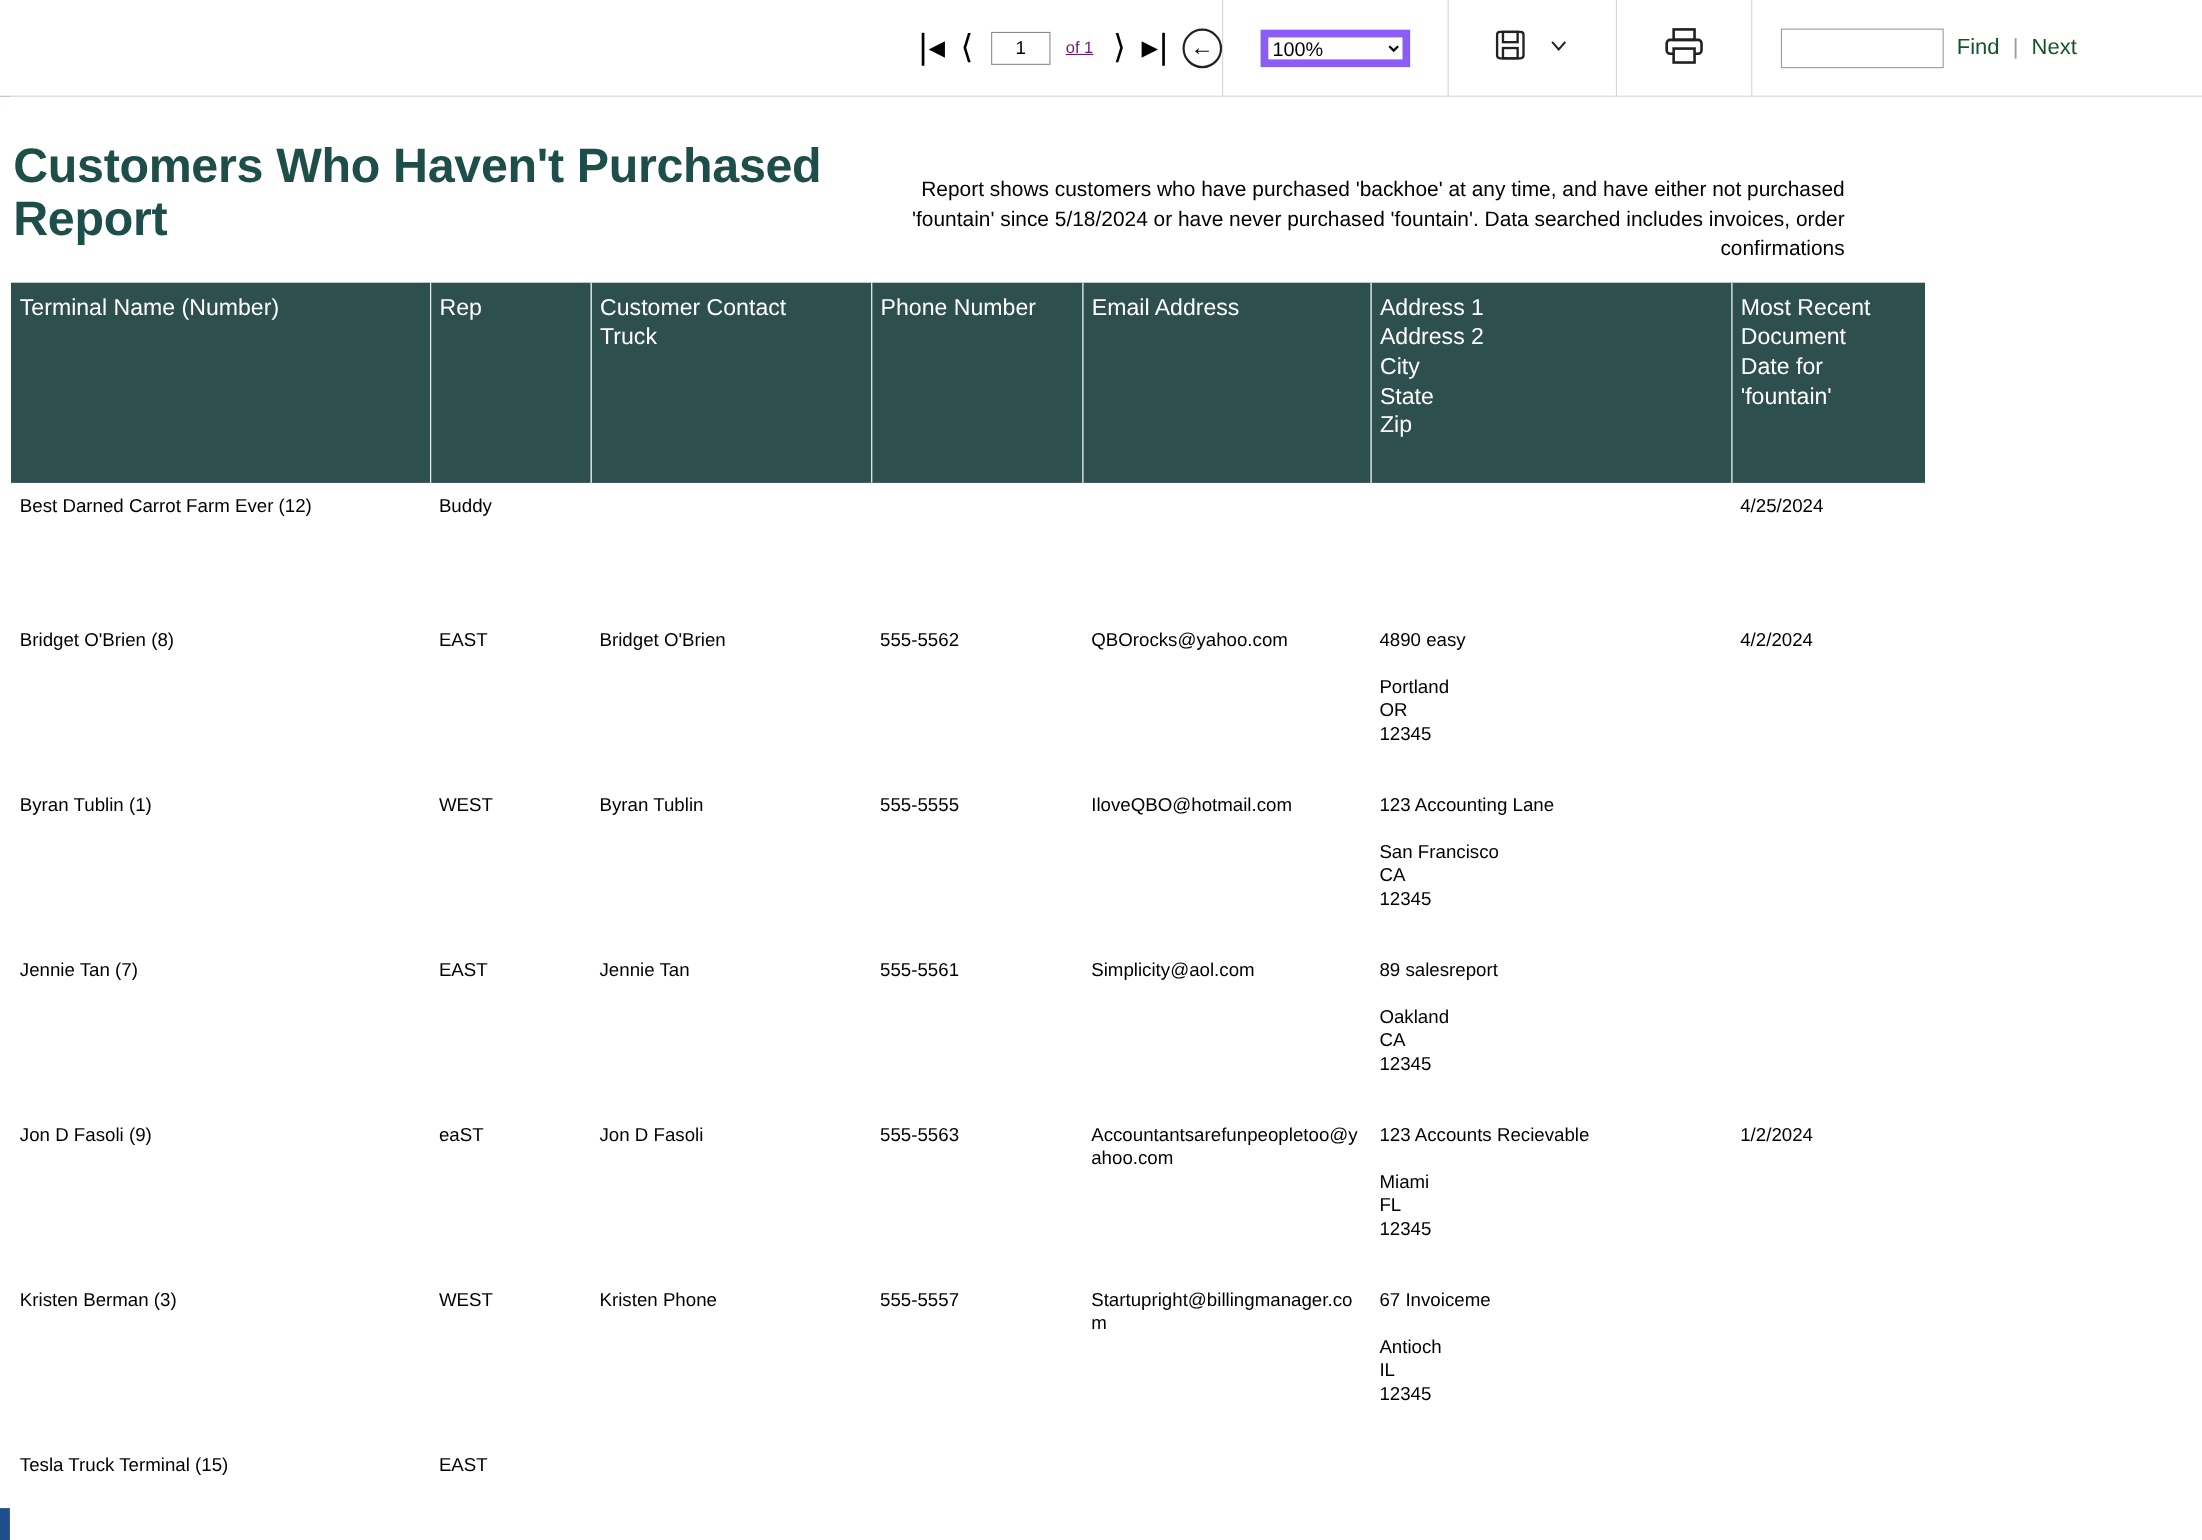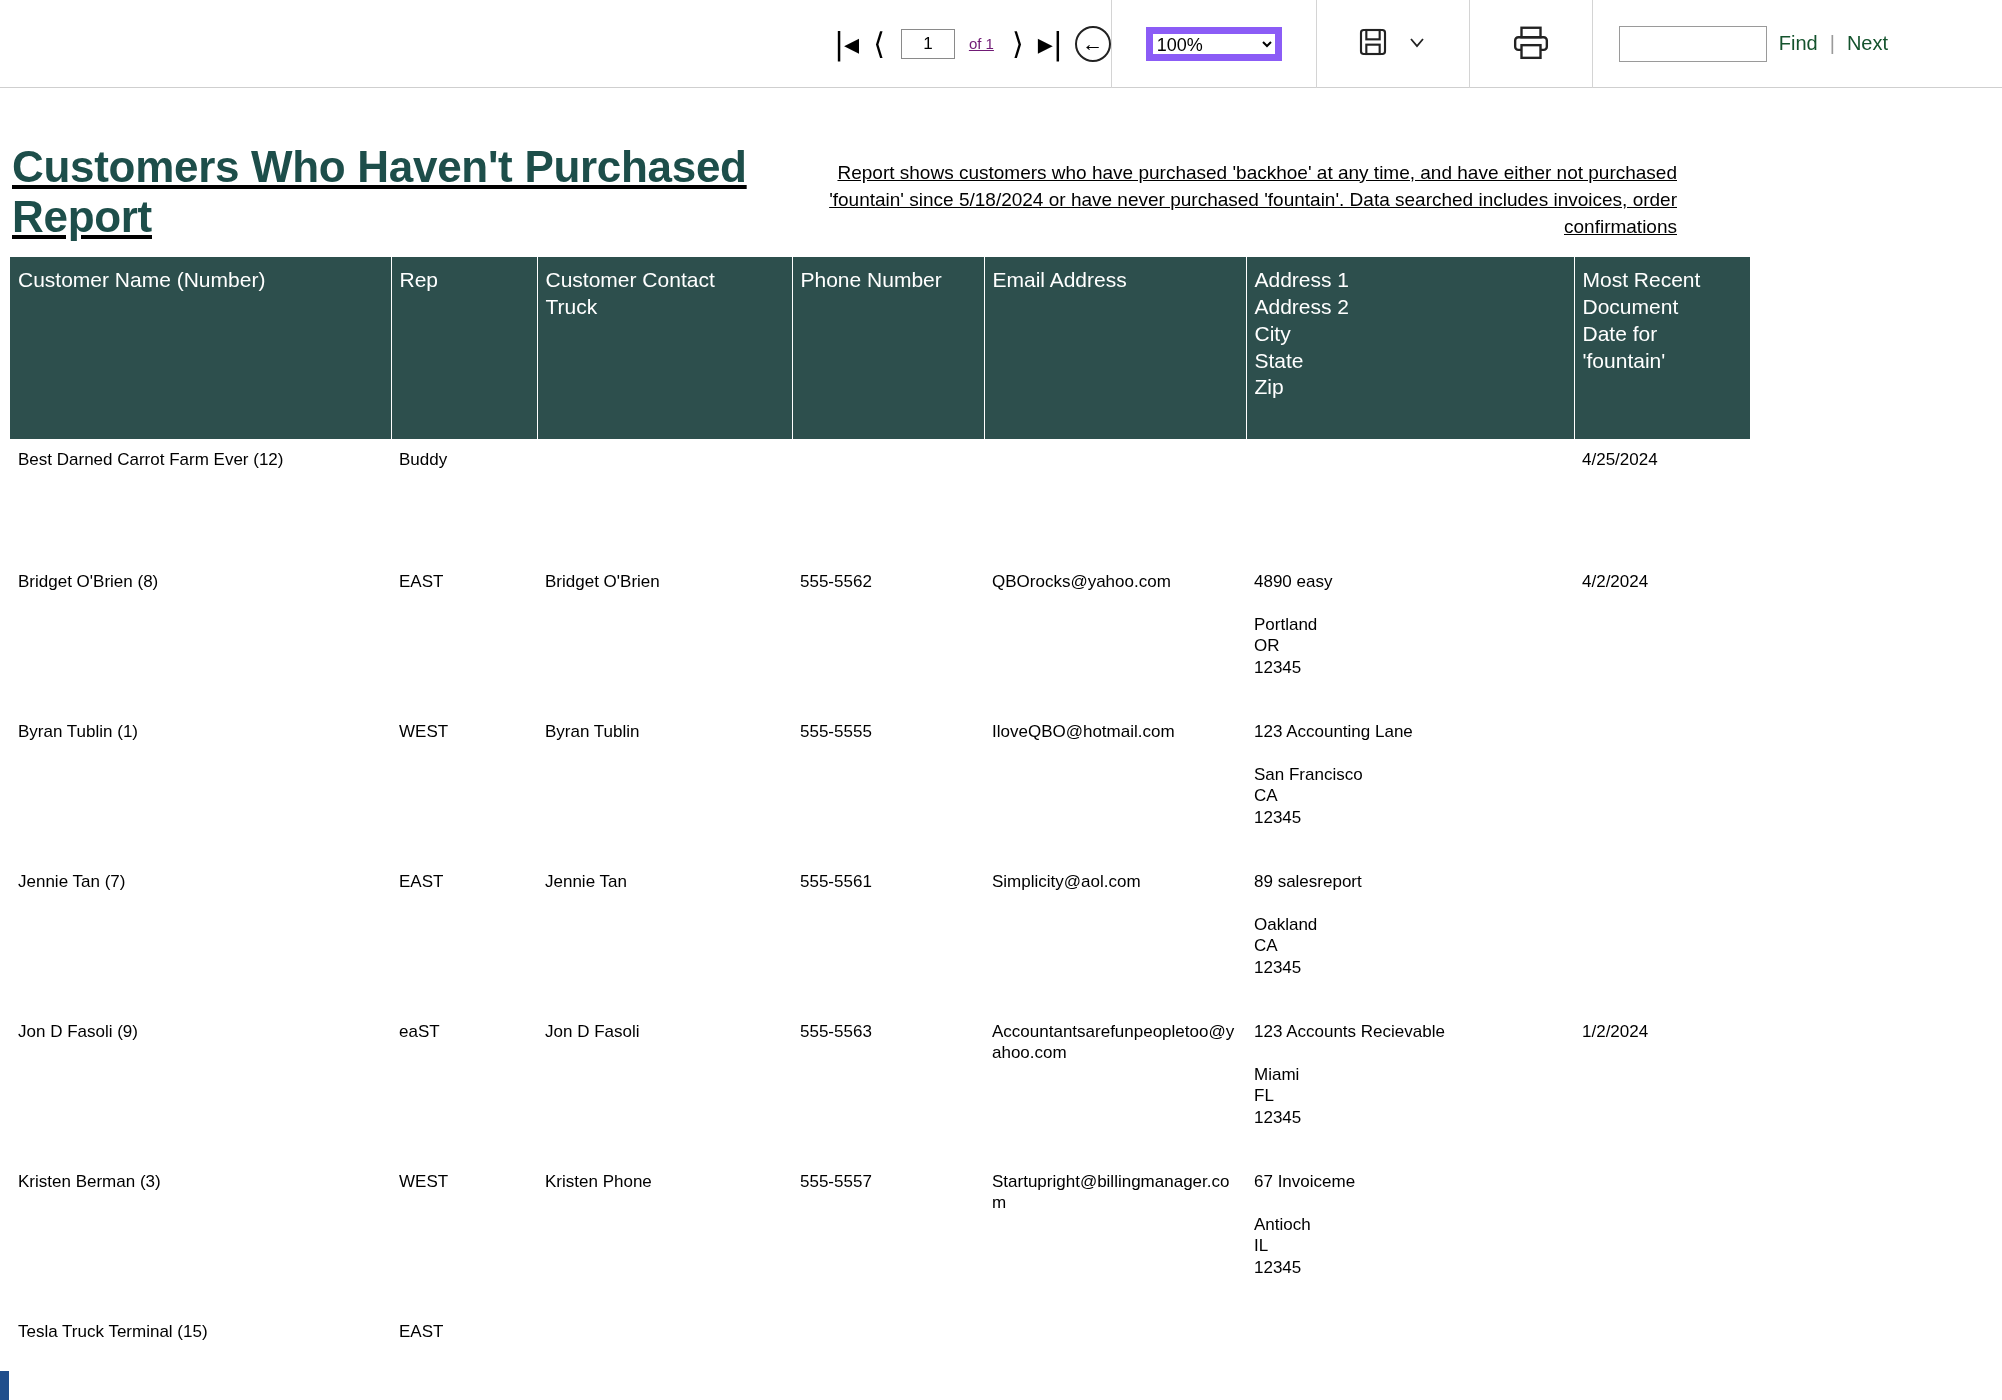--- a/index.html
+++ b/index.html
@@ -115,23 +115,22 @@
 
   
   .doc {
     position: relative;
     padding: 0 0 0 0;
     width: 2002px;
     background: #fff;
   }
   .report-head {
     display: flex;
-    align-items: flex-end;
+    align-items: center;
     padding: 22px 0 0 12px;
-    text-decoration: underline;
   }
   .report-title {
     font-size: 44px;
     font-weight: bold;
     color: #1d4e4a;
     line-height: 1.12;
     width: 760px;
     letter-spacing: -0.3px;
   }
   .report-note {
@@ -267,21 +266,21 @@
       <col style="width:381px">
       <col style="width:146px">
       <col style="width:255px">
       <col style="width:192px">
       <col style="width:262px">
       <col style="width:328px">
       <col style="width:176px">
     </colgroup>
     <thead>
       <tr>
-        <th>Customer Name (Number)</th>
+        <th>Terminal Name (Number)</th>
         <th>Rep</th>
         <th>
           <span>Customer Contact</span><br>
           <span>Truck</span>
         </th>
         <th>Phone Number</th>
         <th>Email Address</th>
         <th>
           <span class="addr-line">Address 1</span>
           <span class="addr-line">Address 2</span>

